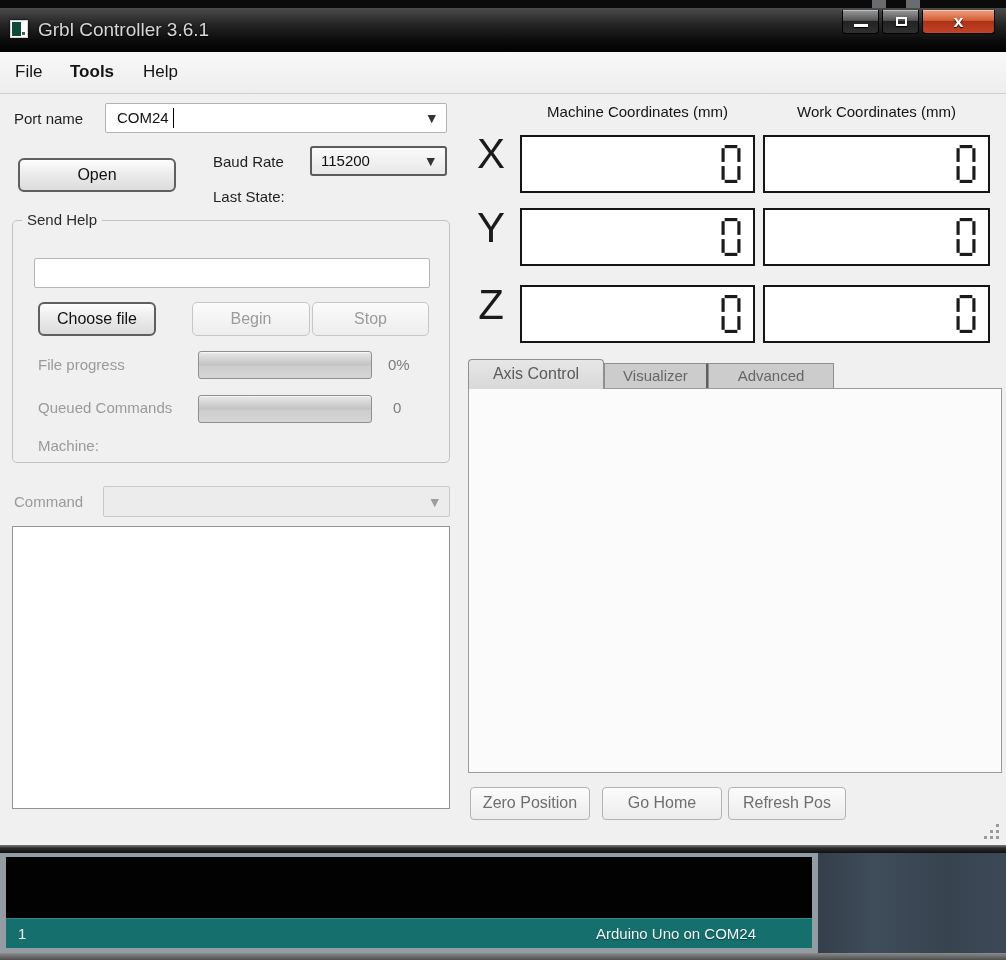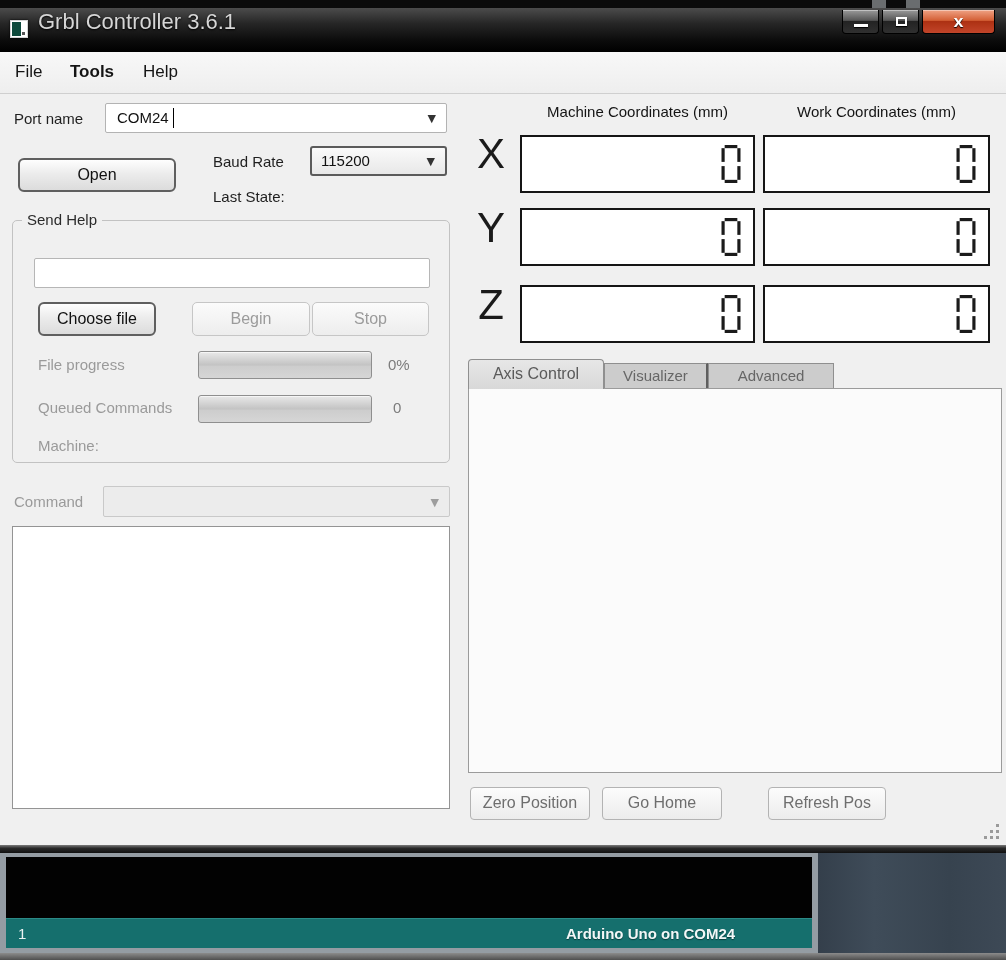--- a/index.html
+++ b/index.html
@@ -20,21 +20,21 @@
   #titlebar {
     left:0; top:0; width:1006px; height:44px;
     background:linear-gradient(180deg,#4c4c4c 0%,#262626 35%,#0b0b0b 75%,#000 100%);
   }
   #app-icon {
     left:10px; top:12px; width:18px; height:18px; background:#fff;
     border:1px solid #d5d5d5; box-shadow:0 0 2px #000;
   }
   #app-icon .ic-inner { position:absolute; left:1px; top:1px; width:9px; height:14px; background:#0e4a3c; }
   #app-icon .ic-dot { position:absolute; right:2px; bottom:2px; width:3px; height:3px; background:#555; }
-  #window-title { left:38px; top:1px; color:#d6d6d6; font-size:22px; text-shadow:0 1px 2px #000; }
+  #window-title { left:38px; top:11px; color:#d6d6d6; font-size:19px; text-shadow:0 1px 2px #000; }
 
   .win-btn {
     top:2px; height:24px; border:1px solid #000; border-top:none;
     border-radius:0 0 4px 4px; text-align:center;
     background:linear-gradient(180deg,#9a9a9a,#565656 45%,#232323 50%,#303030);
     box-shadow:inset 0 1px 0 rgba(255,255,255,.4);
   }
   .win-btn .glyph { position:relative; color:#fff; font-weight:bold; font-size:13px; top:3px; text-shadow:0 1px 1px #000; font-family:"DejaVu Sans",sans-serif; }
   #btn-min { left:842px; width:37px; }
   #btn-min .bar { position:absolute; left:11px; top:14px; width:14px; height:3px; background:#fff; box-shadow:0 1px 1px #000; }
@@ -181,36 +181,36 @@
   #stepsize-combo .val { position:absolute; left:9px; top:6px; color:#333; }
   #stepsize-combo .combo-arrow { color:#8f8f8f; }
 
   .footer-btn {
     top:779px; height:33px; padding-top:6px; text-align:center;
     border:1px solid #b3b3b3; border-radius:4px; font-size:16px; color:#6e6e6e;
     background:linear-gradient(180deg,#fcfcfc,#ececec);
   }
   #zero-button    { left:470px; width:120px; }
   #gohome-button  { left:602px; width:120px; }
-  #refresh-button { left:768px; width:118px; }
+  #refresh-button { left:728px; width:118px; }
 
   #resize-grip { left:984px; top:816px; width:16px; height:16px; }
   #resize-grip i { position:absolute; width:3px; height:3px; background:#9a9a9a; }
   #window-bottom-edge { left:0; top:837px; width:1006px; height:8px;
     background:linear-gradient(180deg,#7c7c7c,#2a2a2a 40%,#101010); }
 
   
   #arduino-frame { left:0; top:853px; width:818px; height:100px; background:#949ca3; }
   #arduino-console { position:absolute; left:6px; top:4px; width:806px; height:61px; background:#020202; }
   #arduino-statusbar {
     position:absolute; left:6px; top:65px; width:806px; height:30px;
     border-top:1px solid #2b8a87;
   }
   #status-line { position:absolute; left:12px; top:6px; color:#eaf2f2; font-size:15px; }
-  #status-board { position:absolute; left:560px; width:220px; top:6px; color:#f2f7f7; font-size:15px; font-weight:bold; text-shadow:0 1px 1px #063c3b; }
+  #status-board { position:absolute; left:560px; width:220px; top:6px; text-align:center; color:#f2f7f7; font-size:15px; font-weight:normal; text-shadow:0 1px 1px #063c3b; }
   #bottom-edge { left:0; top:953px; width:1006px; height:7px; background:linear-gradient(180deg,#8b8b8b,#4f4f4f); }
   #right-slate { left:818px; top:853px; width:188px; height:107px;
     background:linear-gradient(90deg,#343f4b,#3f4c59 30%,#37434f 70%,#3d4956); }
 </style>
 </head>
 <body>
 
 <div id="screen">
 
   <div id="top-strip" class="abs">

